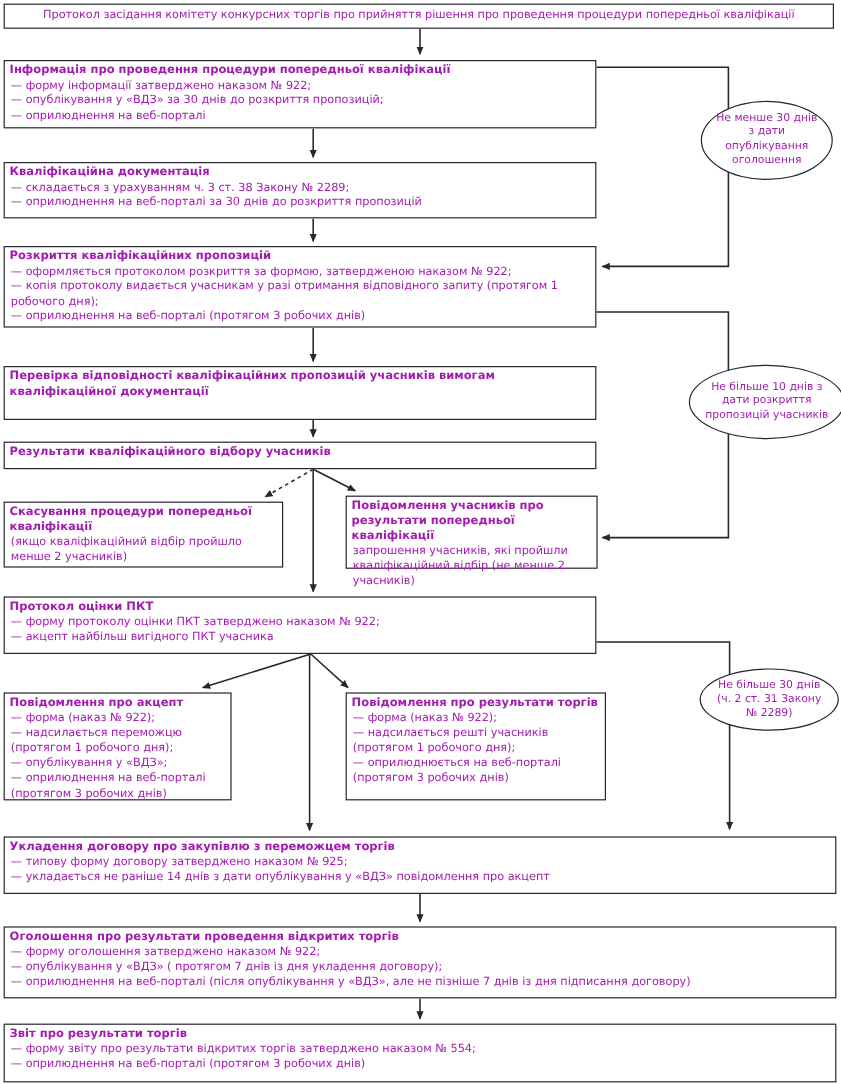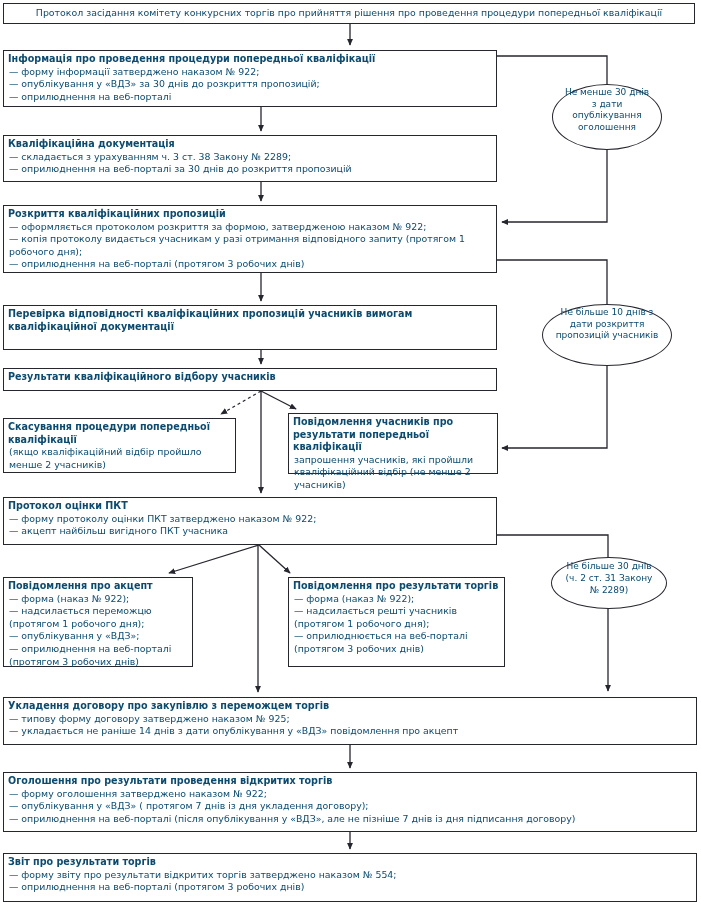--- a/index.html
+++ b/index.html
@@ -1,25 +1,25 @@
 <!DOCTYPE html>
 <html><head>
 <meta charset="utf-8">
 <style>
   html,body{margin:0;padding:0;background:#ffffff;}
   .page{position:relative;width:701px;height:903px;background:#ffffff;overflow:hidden;
-        font-family:"DejaVu Sans",sans-serif;color:#0c4a6e;}
+        font-family:"DejaVu Sans",sans-serif;color:#a21caf;}
   svg.wires{position:absolute;left:0;top:0;width:701px;height:903px;pointer-events:none;}
   .box{position:absolute;box-sizing:border-box;border:1.5px solid #26262e;background:#fff;
        font-size:9.4px;line-height:12.6px;padding-top:2px;}
   .bt{font-weight:bold;font-size:9.6px;padding:0 4px;}
   .bi{padding:0 6px 0 5px;}
   .ellipse{position:absolute;box-sizing:border-box;border:1.4px solid #26262e;border-radius:50%;
-           background:#fff;display:flex;justify-content:center;
-           text-align:center;font-size:9px;line-height:11.6px;padding:2px 9px;}
+           background:#fff;display:flex;align-items:center;justify-content:center;
+           text-align:center;font-size:9px;line-height:11.6px;padding:2px 9px;margin-left:32px;}
   
   #b-start{left:3px;top:3px;width:692px;height:21px;display:flex;align-items:center;justify-content:center;padding-top:0;}
   #b-info{left:3px;top:50px;width:494px;height:57px;}
   #b-qualdoc{left:3px;top:135px;width:494px;height:47px;}
   #b-disclosure{left:3px;top:205px;width:494px;height:68px;}
   #b-check{left:3px;top:305px;width:494px;height:45px;}
   #b-results{left:3px;top:368px;width:494px;height:23px;}
   #b-cancel{left:3px;top:418px;width:233px;height:55px;}
   #b-notify{left:288px;top:413px;width:210px;height:61px;}
   #b-protocol{left:3px;top:497px;width:494px;height:48px;}

